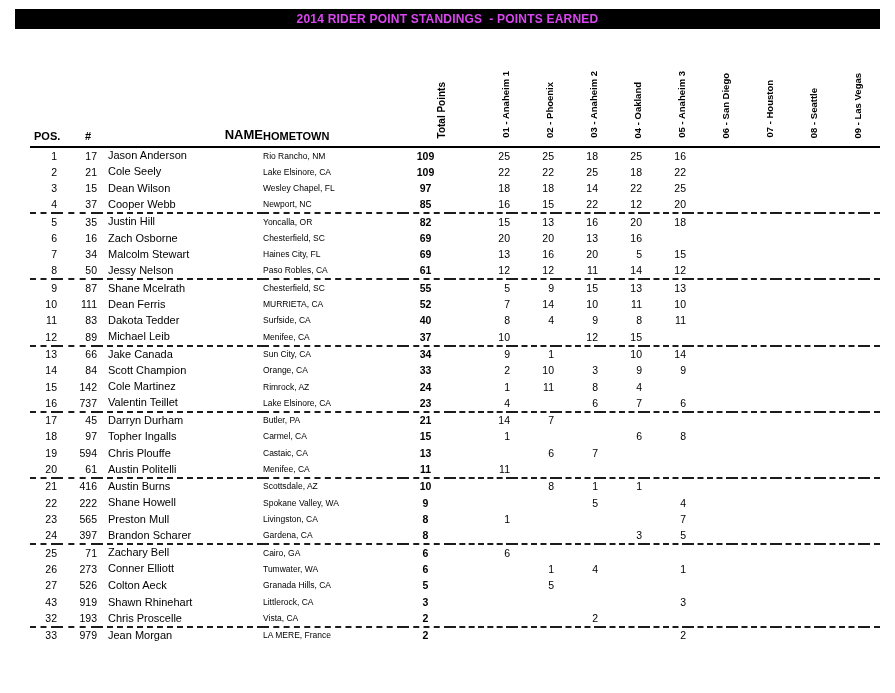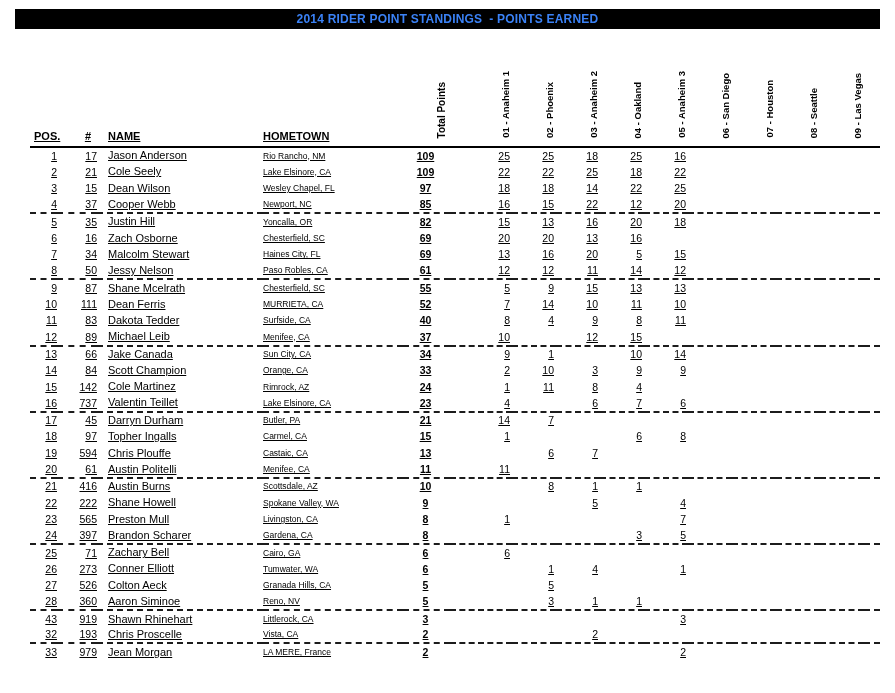--- a/index.html
+++ b/index.html
@@ -13,46 +13,45 @@
     color: #000;
   }
   .title-bar {
     position: absolute;
     left: 15px; top: 9px;
     width: 865px; height: 20px;
     background: #000;
     display: flex; align-items: center; justify-content: center;
   }
   .title-bar .title {
-    color: #3b82f6;
+    color: #d946ef;
     font-size: 12px;
     font-weight: bold;
     white-space: pre;
     letter-spacing: 0.2px;
   }
   table.standings {
     position: absolute;
     left: 30px; top: 67px;
     width: 850px;
     border-collapse: collapse;
     table-layout: fixed;
-    text-decoration: underline;
   }
   thead th {
     vertical-align: bottom;
     height: 80px;
     padding: 0 0 4px 0;
     border-bottom: 2.5px solid #000;
     font-weight: bold;
     white-space: nowrap;
     overflow: visible;
   }
   th.h-pos  { text-align: left;  padding-left: 4px;  font-size: 11px; }
   th.h-num  { text-align: right; padding-right: 6px; font-size: 11px; }
-  th.h-name { text-align: left;  padding-left: 11px; font-size: 11px; }
+  th.h-name { text-align: right;  padding-left: 11px; font-size: 13px; }
   th.h-home { text-align: left;  font-size: 11px; }
   th.h-rot  { text-align: right; }
   .rot {
     display: inline-block;
     writing-mode: vertical-rl;
     transform: rotate(180deg);
     font-size: 9.5px;
     font-weight: bold;
     line-height: 13px;
     white-space: nowrap;
@@ -571,37 +570,20 @@
         <td class="c-race">5</td>
         <td class="c-race"></td>
         <td class="c-race"></td>
         <td class="c-race"></td>
         <td class="c-race"></td>
         <td class="c-race"></td>
         <td class="c-race"></td>
         <td class="c-race"></td>
         <td></td>
       </tr>
-      <tr class="sep">
-        <td class="c-pos">28</td>
-        <td class="c-num">360</td>
-        <td class="c-name">Aaron Siminoe</td>
-        <td class="c-home">Reno, NV</td>
-        <td class="c-total">5</td>
-        <td class="c-race"></td>
-        <td class="c-race">3</td>
-        <td class="c-race">1</td>
-        <td class="c-race">1</td>
-        <td class="c-race"></td>
-        <td class="c-race"></td>
-        <td class="c-race"></td>
-        <td class="c-race"></td>
-        <td class="c-race"></td>
-        <td></td>
-      </tr>
       <tr>
         <td class="c-pos">43</td>
         <td class="c-num">919</td>
         <td class="c-name">Shawn Rhinehart</td>
         <td class="c-home">Littlerock, CA</td>
         <td class="c-total">3</td>
         <td class="c-race"></td>
         <td class="c-race"></td>
         <td class="c-race"></td>
         <td class="c-race"></td>

